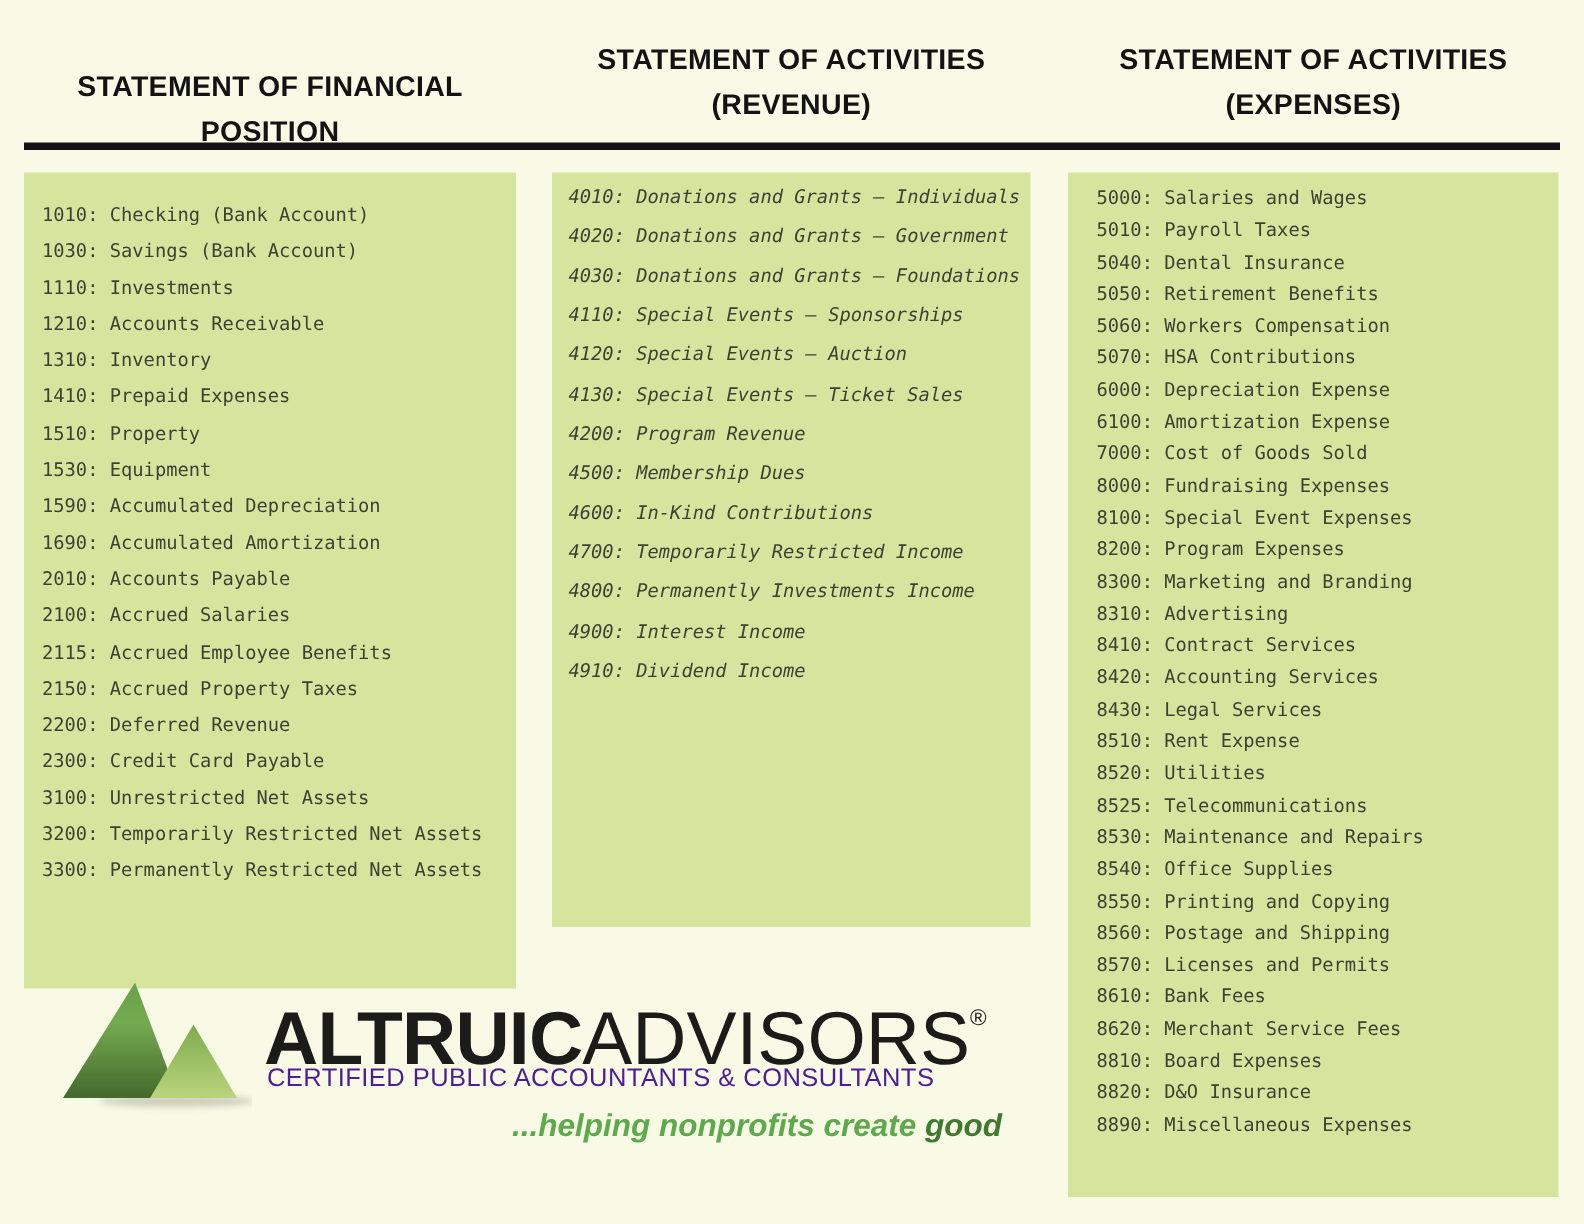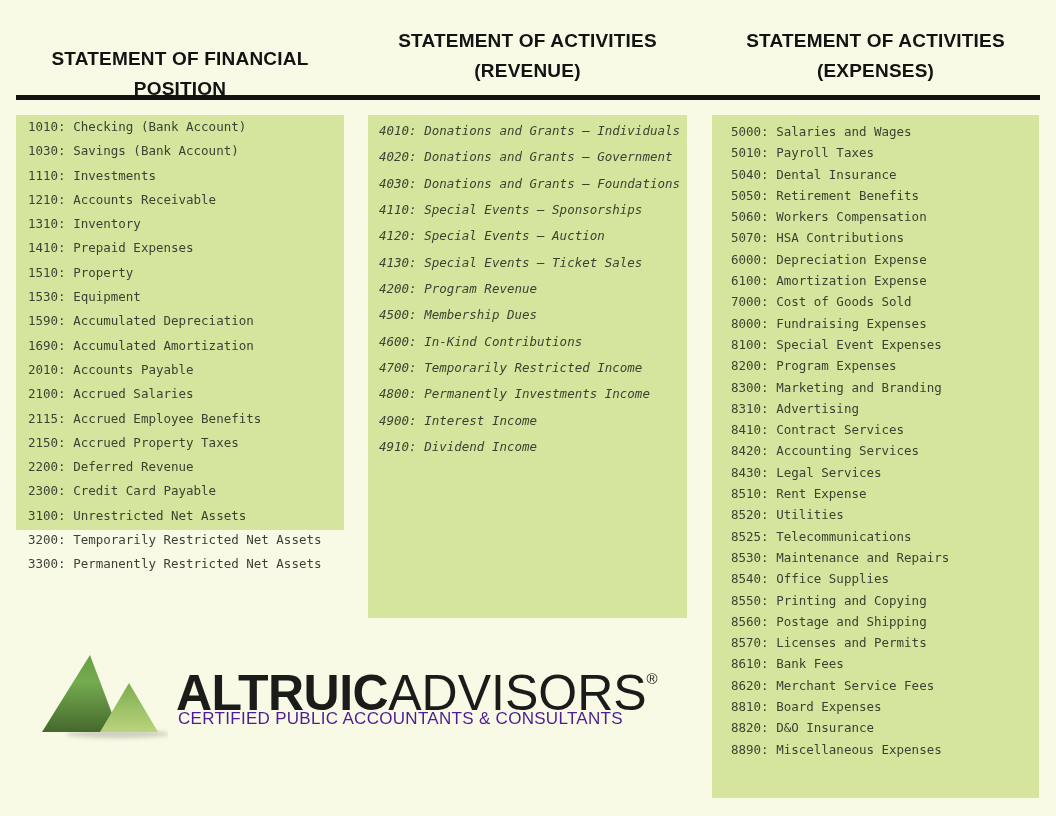--- a/index.html
+++ b/index.html
@@ -22,21 +22,21 @@
 
   .rule {
     position:absolute; left:16px; top:95px; width:1024px; height:5px;
     background:#131313;
   }
 
   
   .panel {
     position:absolute; background:#d6e59d; box-sizing:border-box;
   }
-  #panel-fp  { left:16px;  top:115px; width:328px; height:415px; padding:0 0 0 12px; }
+  #panel-fp  { left:16px;  top:115px; width:328px; height:544px; padding:16px 0 0 12px; }
   #panel-rev { left:368px; top:115px; width:319px; height:503px; padding:3px 0 0 11px;font-style:italic; }
   #panel-exp { left:712px; top:115px; width:327px; height:683px; padding:6px 0 0 19px; }
 
   .coa-item {
     font-family:"DejaVu Sans Mono", monospace;
     font-size:12.5px; color:#3c4134; white-space:nowrap;
   }
   #panel-fp  .coa-item { line-height:24.3px; }
   #panel-rev .coa-item { line-height:26.35px; }
   #panel-exp .coa-item { line-height:21.3px; }
@@ -172,14 +172,17 @@
       <polygon points="91,33 62,82 120,82" fill="url(#gSmall)"></polygon>
     </svg>
   </div>
 
   <div class="brand">
     <span class="brand-bold">ALTRUIC</span><span class="brand-light">ADVISORS</span><span class="reg-mark">®</span>
   </div>
 
   <div class="logo-subtitle">CERTIFIED PUBLIC ACCOUNTANTS &amp; CONSULTANTS</div>
 
+  <div class="logo-tagline">
+    <span>...helping nonprofits create </span><span class="tagline-good">good</span>
+  </div>
 
 </div>
 
 </body></html>

